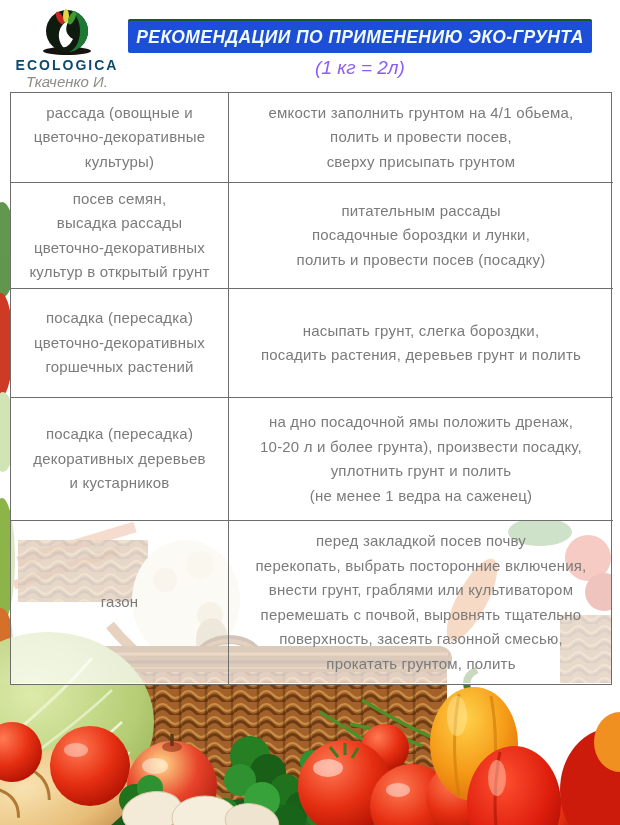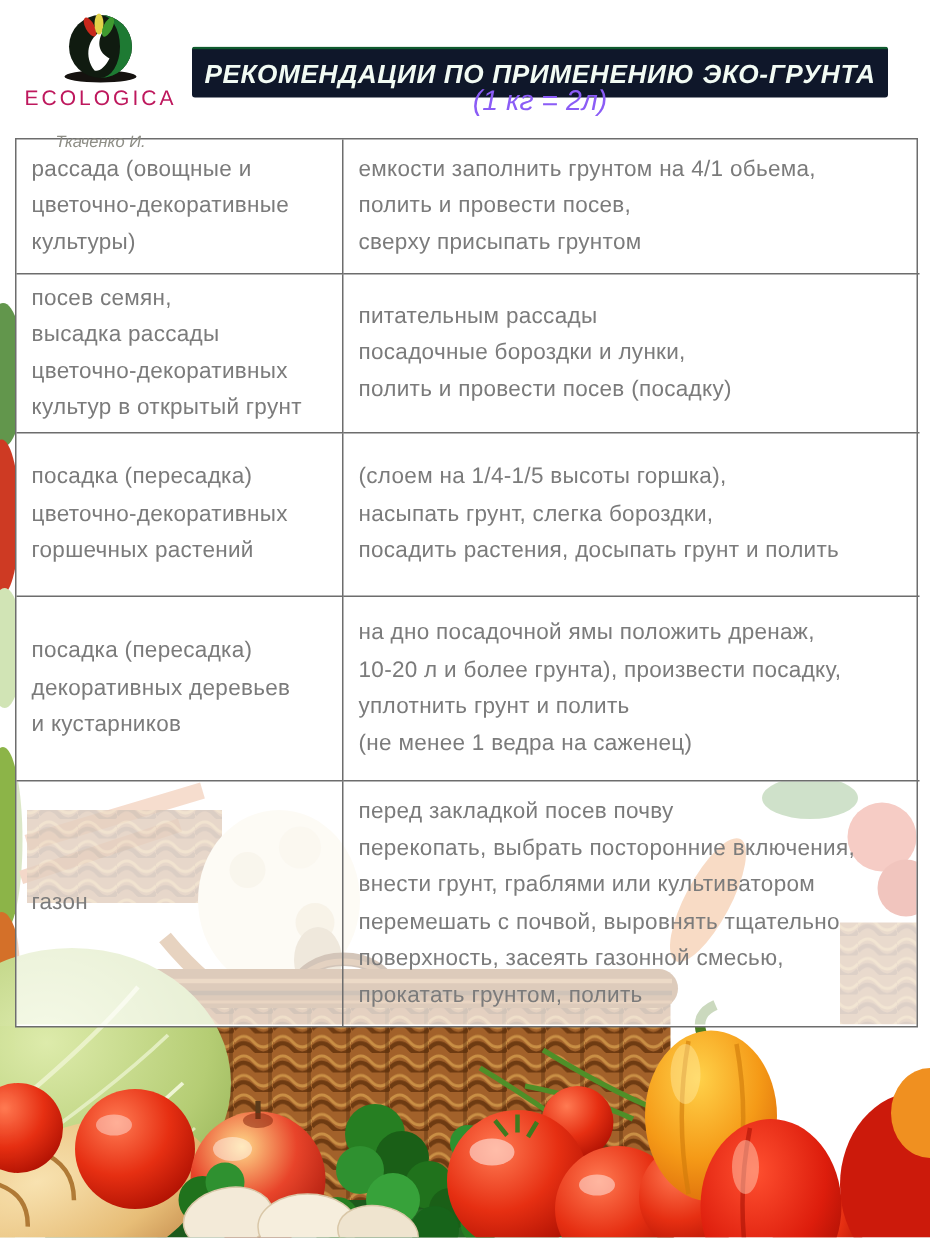--- a/index.html
+++ b/index.html
@@ -7,49 +7,49 @@
     position:relative;width:620px;height:825px;margin:0 auto;
     background:#ffffff;overflow:hidden;
     font-family:"Liberation Sans","DejaVu Sans",sans-serif;
   }
   
   .photo-svg{position:absolute;left:0;top:0;width:620px;height:825px;z-index:0;}
 
   
   .logo{position:absolute;left:8px;top:8px;width:118px;text-align:center;z-index:2;}
   .logo-mark{display:block;margin:0 auto;}
-  .brand{font-size:14px;font-weight:normal;letter-spacing:2px;color:#be185d;margin-top:1px;}
-  .byline{font-size:11px;color:#8e8e86;margin-top:16px;font-style:italic;}
+  .brand{font-size:14px;font-weight:bold;letter-spacing:2px;color:#0c4a6e;margin-top:1px;}
+  .byline{font-size:15px;color:#8e8e86;margin-top:0;font-style:italic;}
 
   
   .banner{
     position:absolute;left:128px;top:19px;width:464px;height:34px;z-index:2;
-    background:#0f172a;border-radius:2px;border-top:2px solid #0f5a2e;
+    background:#1d4ed8;border-radius:2px;border-top:2px solid #0f5a2e;
     box-sizing:border-box;
     display:flex;align-items:center;justify-content:center;
     color:#f2fbf4;font-weight:bold;font-style:italic;
-    font-size:17.5px;letter-spacing:.4px;white-space:nowrap;margin-top:12px;
+    font-size:17.5px;letter-spacing:.4px;white-space:nowrap;
   }
   .subtitle{
     position:absolute;left:128px;top:57px;width:464px;z-index:2;
     text-align:center;font-style:italic;font-size:19px;color:#8b5cf6;
   }
 
   
   .rec-table{
     position:absolute;left:10px;top:92px;width:602px;z-index:1;
     display:grid;grid-template-columns:218px 384px;
     grid-template-rows:90px 106px 109px 123px 163px;
     border:1px solid #6d6d6d;box-sizing:border-box;
     background:rgba(255,255,255,0.04);
   }
   .cell{
     box-sizing:border-box;
     border-right:1px solid #6d6d6d;border-bottom:1px solid #6d6d6d;
-    display:flex;flex-direction:column;justify-content:center;align-items:flex-start;
+    display:flex;flex-direction:column;justify-content:center;align-items:center;
     text-align:center;color:#7b7b7b;font-size:15px;letter-spacing:.2px;
     padding:4px 10px;overflow:hidden;
   }
   .cell.right{border-right:none;}
   .cell.last-row{border-bottom:none;}
   .cell .line{line-height:24.5px;white-space:nowrap;}
 </style>
 </head>
 <body>
 
@@ -269,23 +269,22 @@
         <div class="line">питательным рассады</div>
         <div class="line">посадочные бороздки и лунки,</div>
         <div class="line">полить и провести посев (посадку)</div>
       </div>
     <div class="cell left">
         <div class="line">посадка (пересадка)</div>
         <div class="line">цветочно-декоративных</div>
         <div class="line">горшечных растений</div>
       </div>
     <div class="cell right">
-        <div class="line">(слоем на 1/4-1/5 высоты горшка),</div>
         <div class="line">насыпать грунт, слегка бороздки,</div>
-        <div class="line">посадить растения, досыпать грунт и полить</div>
+        <div class="line">посадить растения, деревьев грунт и полить</div>
       </div>
     <div class="cell left">
         <div class="line">посадка (пересадка)</div>
         <div class="line">декоративных деревьев</div>
         <div class="line">и кустарников</div>
       </div>
     <div class="cell right">
         <div class="line">на дно посадочной ямы положить дренаж,</div>
         <div class="line">10-20 л и более грунта), произвести посадку,</div>
         <div class="line">уплотнить грунт и полить</div>

